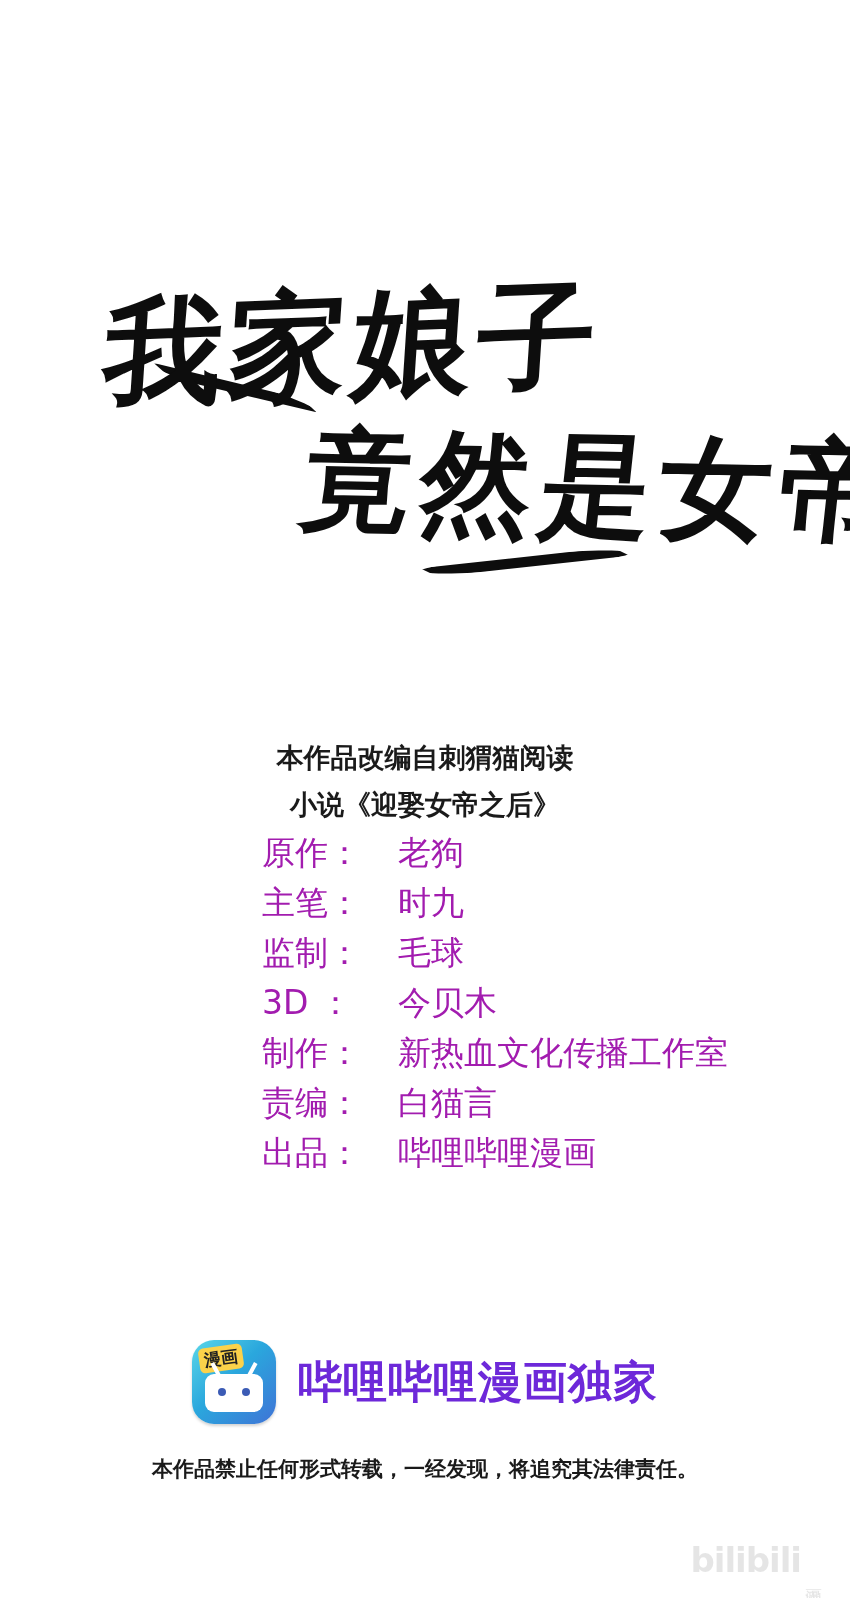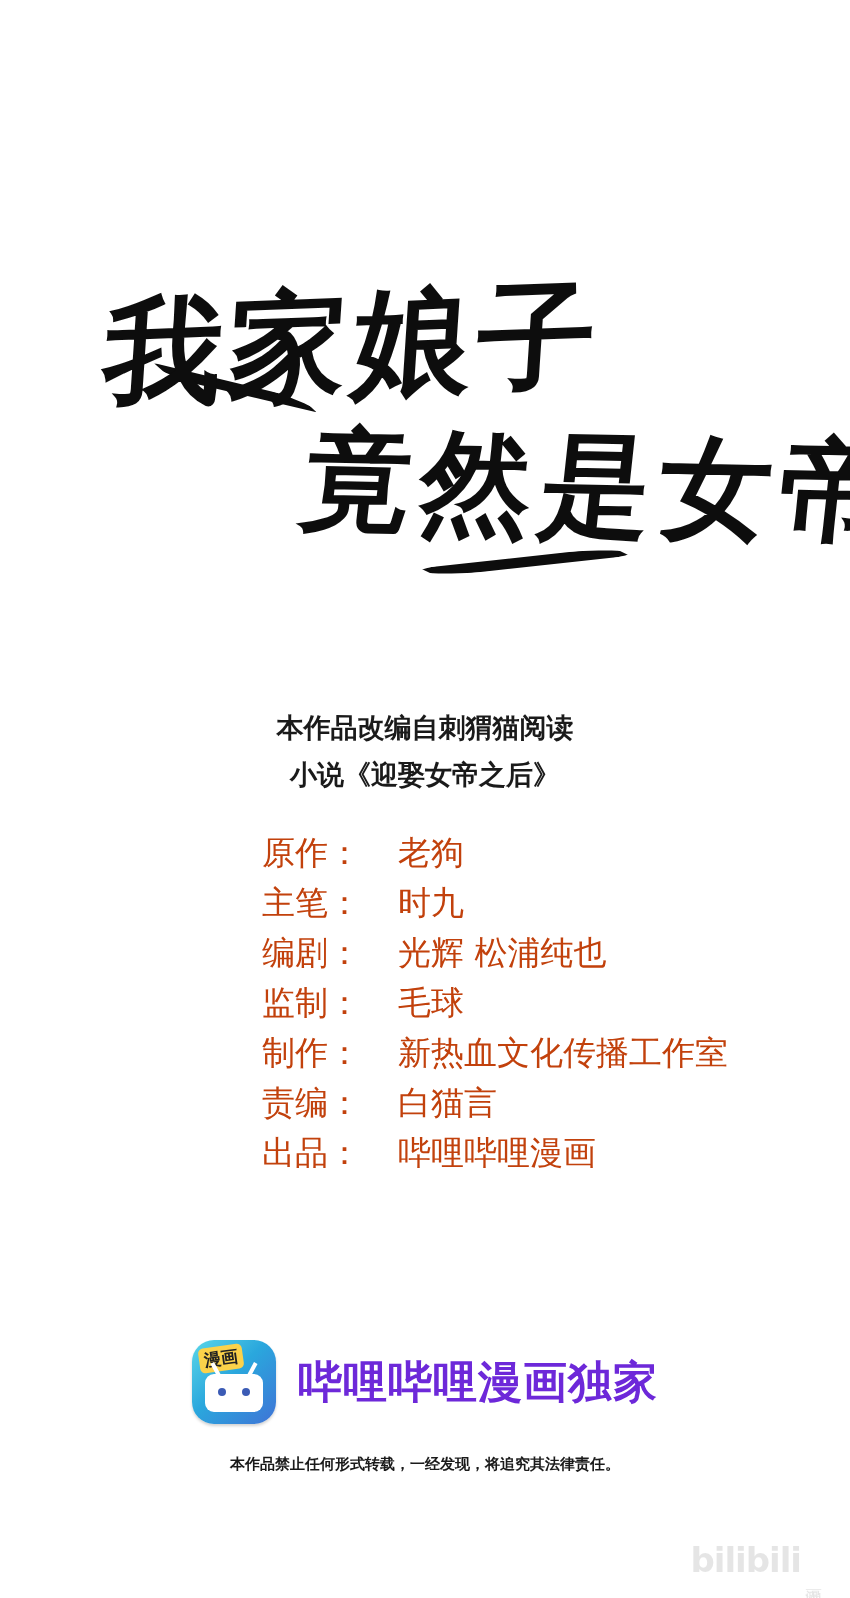--- a/index.html
+++ b/index.html
@@ -70,21 +70,21 @@
     left: 420px; top: 300px;
     width: 210px; height: 14px;
     transform: rotate(-5deg);
     clip-path: polygon(0 30%, 92% 0, 100% 70%, 8% 100%);
   }
 
   
   .source-note {
     position: absolute;
     left: 0;
-    top: 704px;
+    top: 734px;
     width: 850px;
     text-align: center;
     font-family: "DejaVu Sans", sans-serif;
     font-weight: bold;
     font-size: 27px;
     line-height: 47px;
     color: #1a1a1a;
   }
 
   
@@ -93,21 +93,21 @@
     left: 262px;
     top: 828px;
     width: 560px;
   }
   .credit-row {
     display: flex;
     align-items: baseline;
     font-family: "DejaVu Sans", sans-serif;
     font-size: 33px;
     line-height: 50px;
-    color: #c2410c;
+    color: #a21caf;
     white-space: nowrap;
   }
   .credit-label {
     min-width: 104px;
   }
   .credit-value {
     margin-left: 32px;
   }
 
   
@@ -183,21 +183,21 @@
   }
 
   .legal {
     position: absolute;
     left: 0;
     top: 1455px;
     width: 850px;
     text-align: center;
     font-family: "DejaVu Sans", sans-serif;
     font-weight: bold;
-    font-size: 15px;
+    font-size: 21px;
     color: #1a1a1a;
   }
 
   
   .watermark {
     position: absolute;
     right: 28px;
     bottom: 18px;
     display: flex;
     align-items: flex-end;
@@ -242,26 +242,26 @@
   <div class="credits">
     <div class="credit-row">
       <span class="credit-label">原作：</span>
       <span class="credit-value">老狗</span>
     </div>
     <div class="credit-row">
       <span class="credit-label">主笔：</span>
       <span class="credit-value">时九</span>
     </div>
     <div class="credit-row">
-      <span class="credit-label">编剧：</span>
-      <span class="credit-value">光辉  松浦纯也</span>
-    </div>
-    <div class="credit-row">
       <span class="credit-label">监制：</span>
       <span class="credit-value">毛球</span>
+    </div>
+    <div class="credit-row">
+      <span class="credit-label">3D ：</span>
+      <span class="credit-value">今贝木</span>
     </div>
     <div class="credit-row">
       <span class="credit-label">制作：</span>
       <span class="credit-value">新热血文化传播工作室</span>
     </div>
     <div class="credit-row">
       <span class="credit-label">责编：</span>
       <span class="credit-value">白猫言</span>
     </div>
     <div class="credit-row">

